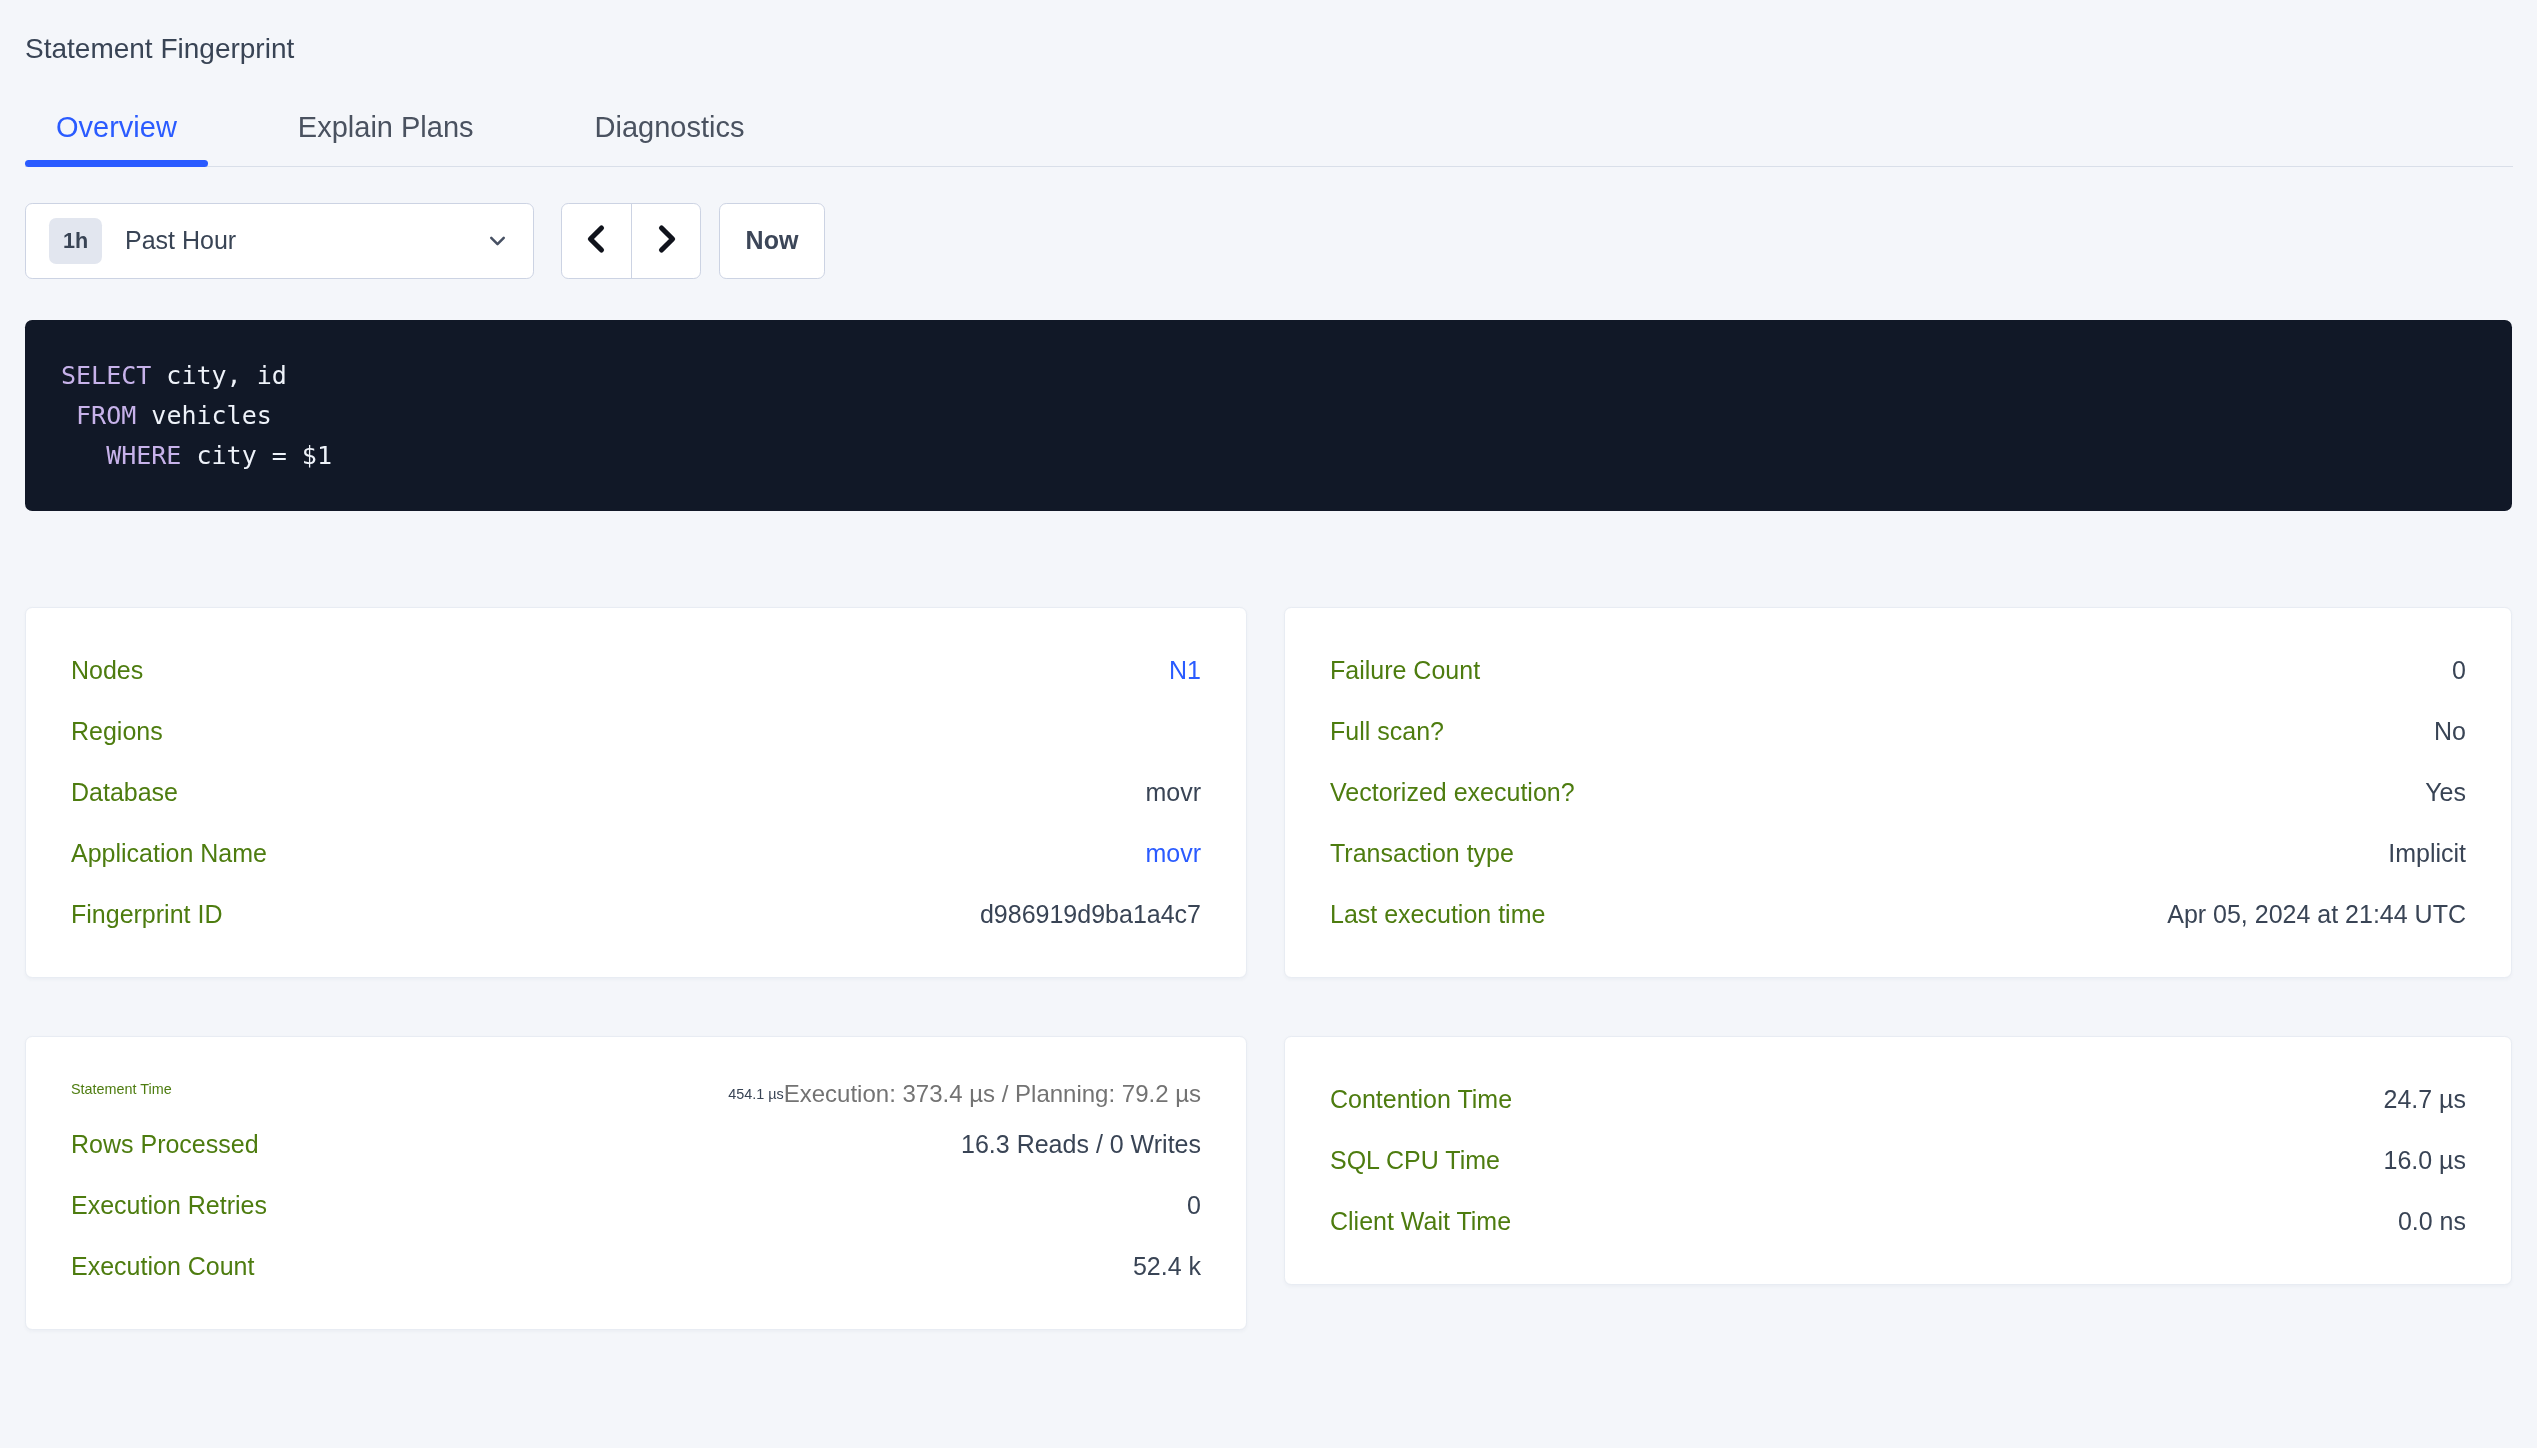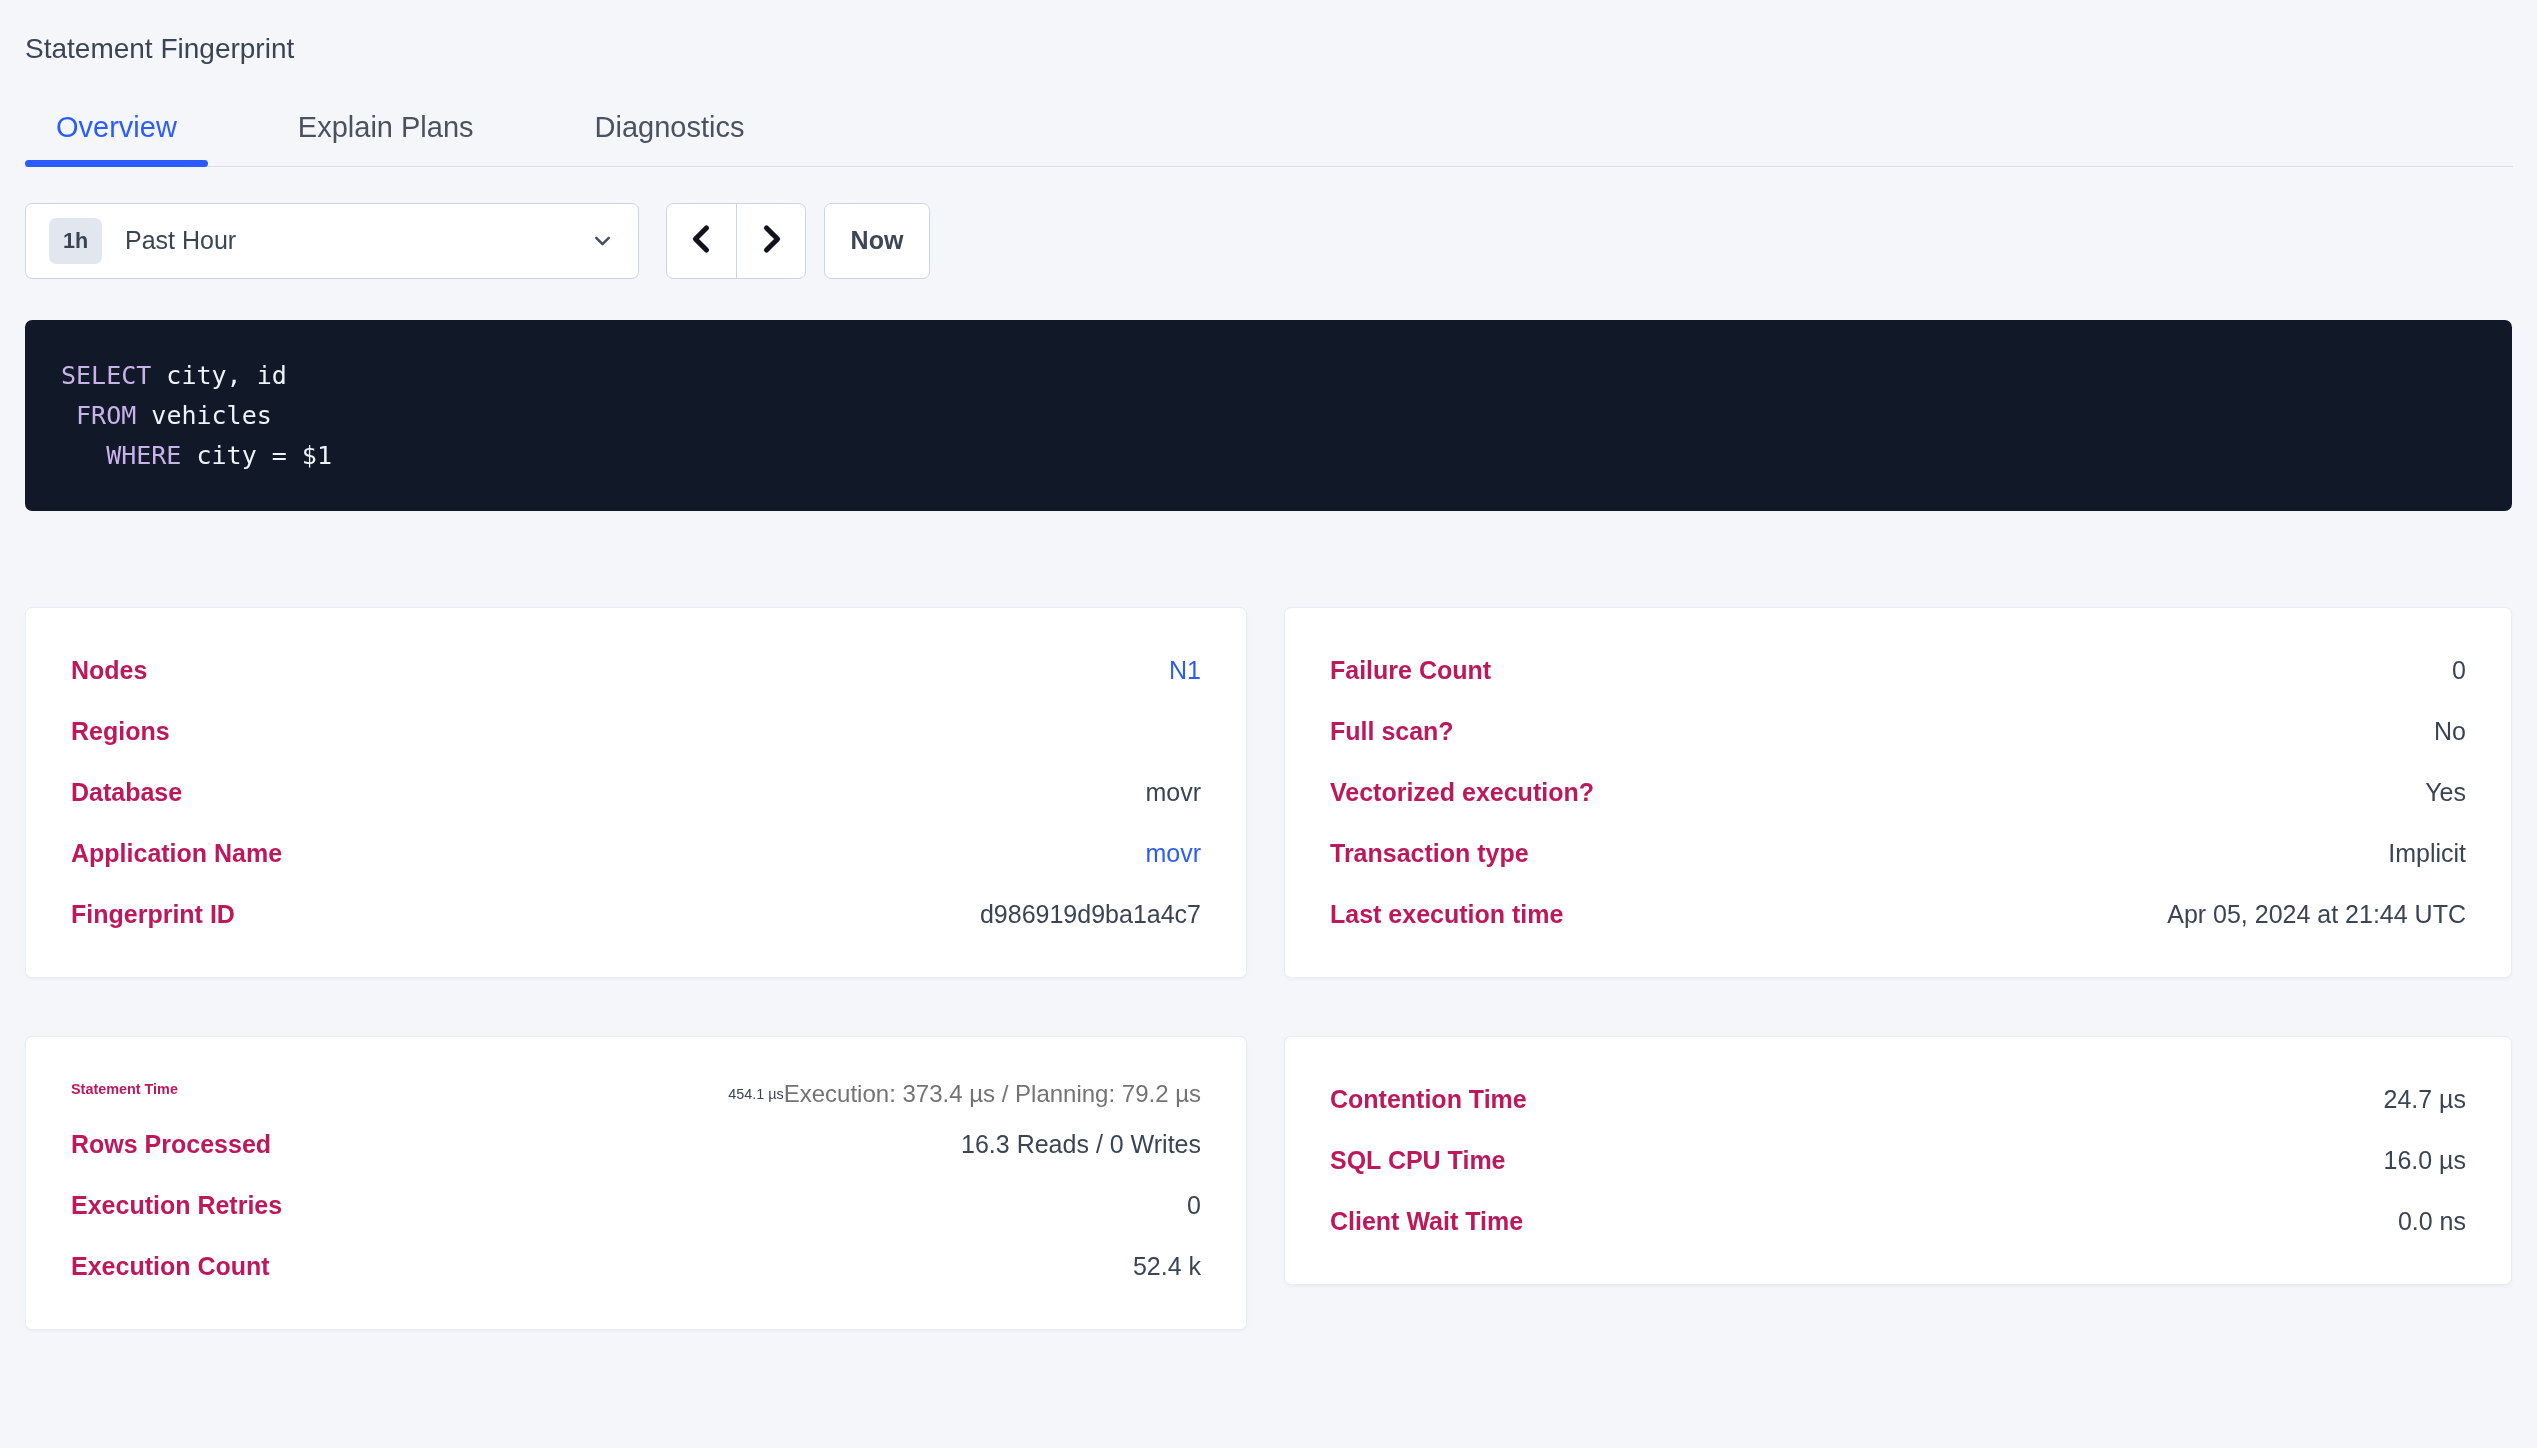--- a/index.html
+++ b/index.html
@@ -28,21 +28,21 @@
   }
   .tab.active { color: #2a5bff; }
   .tab-indicator {
     position: absolute; left: 0; right: 0; bottom: -1.8px;
     height: 7.2px; border-radius: 4.5px; background: #2a5bff;
   }
 
   
   .controls { display: flex; align-items: center; margin-top: 36px; }
   .range-dropdown {
-    width: 614px; height: 76px; background: #ffffff;
+    width: 509px; height: 76px; background: #ffffff;
     border: 1.8px solid #ccd3e3; border-radius: 7.2px;
     display: flex; align-items: center; padding: 0 23.4px; cursor: pointer;
   }
   .range-chip {
     background: #e2e6ef; border-radius: 7.2px;
     font-size: 21.6px; font-weight: 700; color: #394455;
     padding: 10px 13.5px; margin-right: 23.4px;
   }
   .range-label { font-size: 25px; color: #394455; }
   .range-caret { margin-left: auto; display: flex; align-items: center; }
@@ -91,21 +91,21 @@
   }
   .card {
     background: #ffffff; border: 1.8px solid #e8ecf3; border-radius: 7.2px;
     padding: 32px 45px 32px 45px;
     box-shadow: 0 1.8px 3.6px rgba(56, 76, 108, 0.04);
   }
   .info-row {
     height: 61px; display: flex; align-items: center;
     justify-content: space-between; font-size: 25px;
   }
-  .info-label { font-weight: 700; color: #be185d; }
+  .info-label { font-weight: 400; color: #4d7c0f; }
   .info-value { font-weight: 400; color: #394455; text-align: right; }
   .info-value.link { color: #2a5bff; cursor: pointer; }
 
   .stat-head-row { display: flex; justify-content: space-between; align-items: flex-start; }
   .stat-head-row .info-label { line-height: 40px; }
   .stat-head-values { display: flex; flex-direction: row; align-items: flex-end; }
   .stat-head-values .info-value { line-height: 40px; }
   .stat-sub-value {
     font-size: 24px; color: #737373; line-height: 40px; margin-top: 5.4px;
   }

